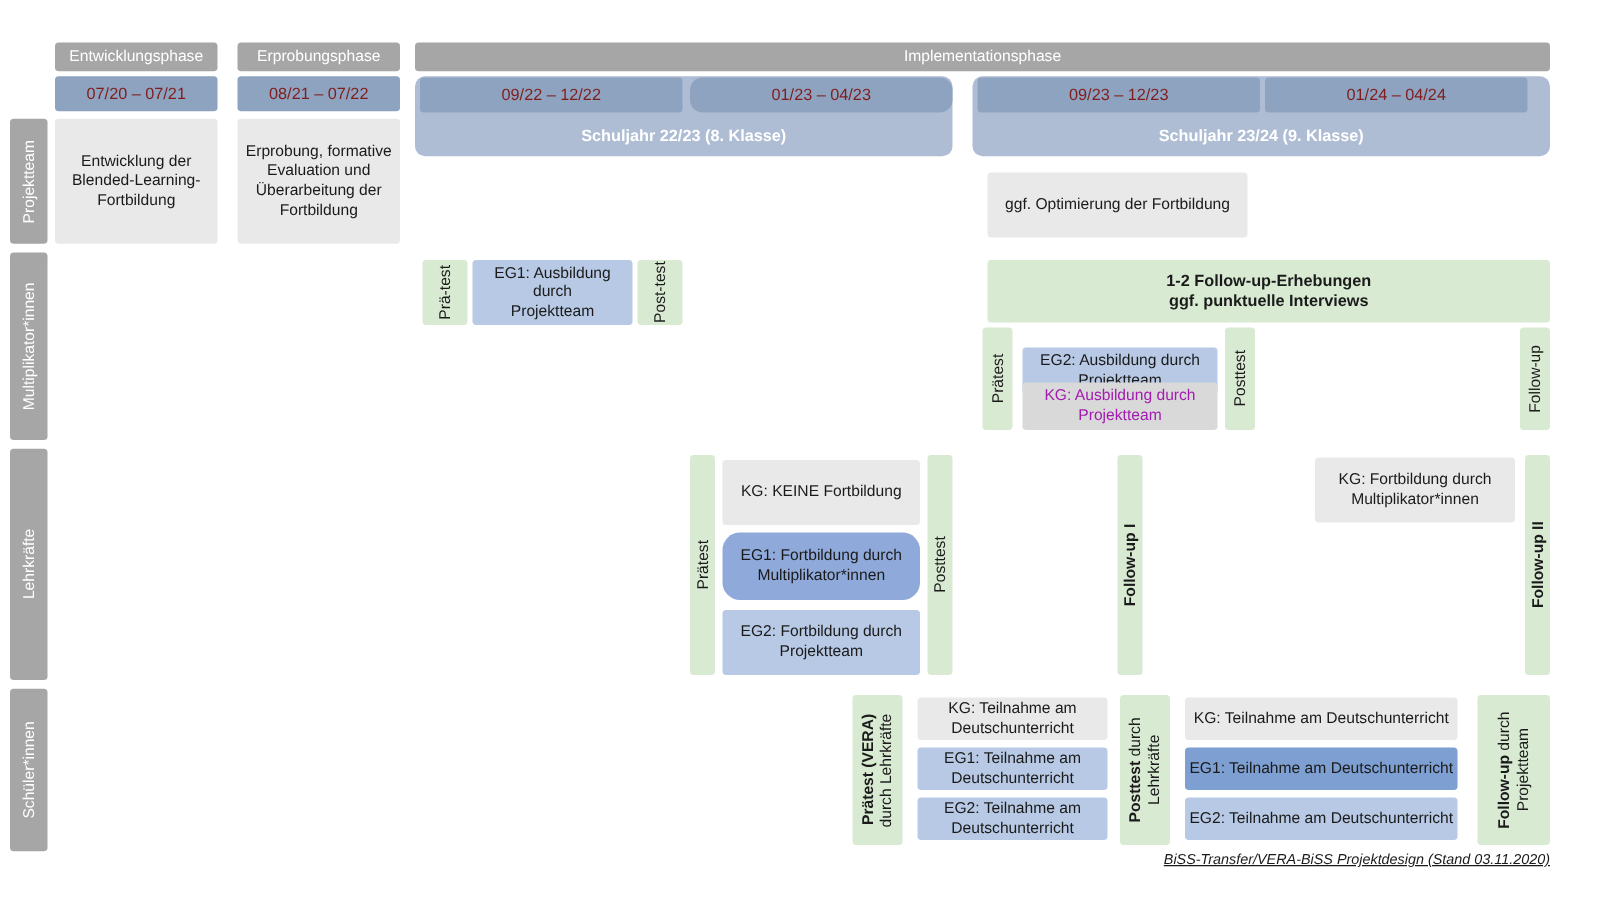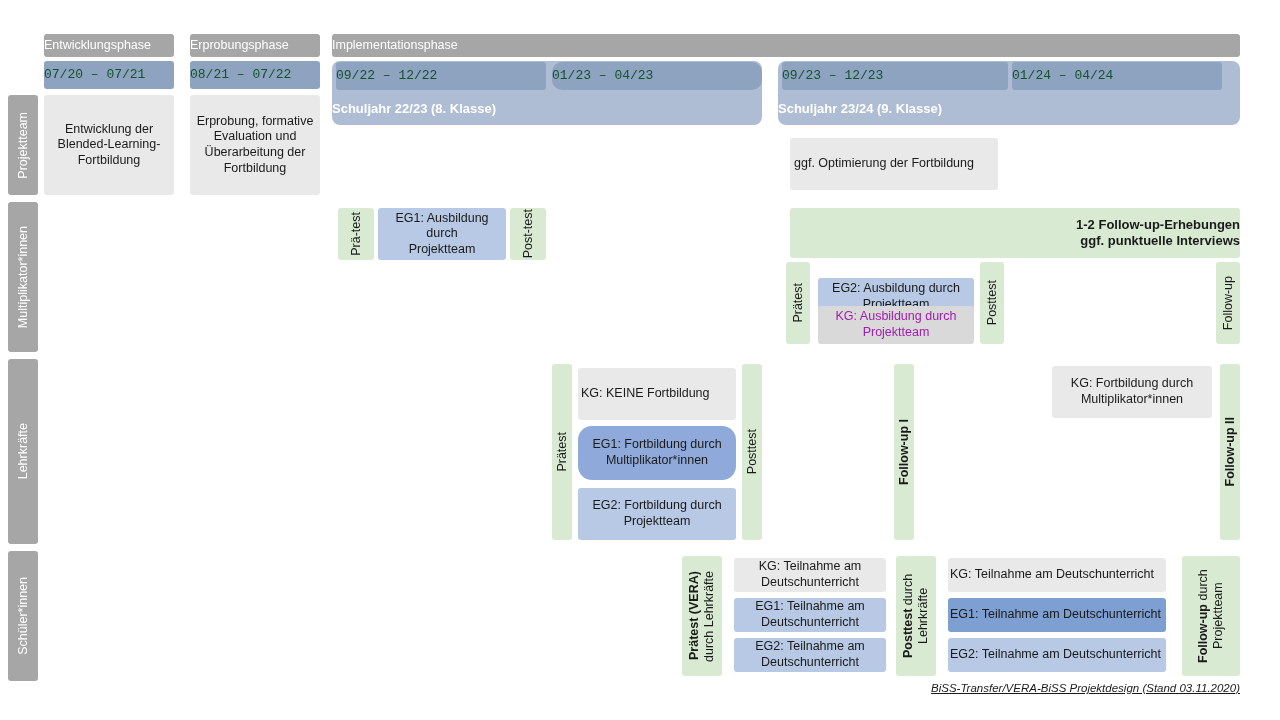--- a/index.html
+++ b/index.html
@@ -7,28 +7,28 @@
     width:1280px;height:720px;
     background:#ffffff;
     font-family:"Liberation Sans", sans-serif;
     font-size:12.5px;
     color:#1a1a1a;
     position:relative;
     overflow:hidden;
   }
   .abs{position:absolute;box-sizing:border-box;}
   .cell{
-    display:flex;align-items:center;
+    display:flex;align-items:center;justify-content:center;
     text-align:center;line-height:1.25;
     border-radius:3px;
   }
   
   .phase-head{background:#a6a6a6;color:#ffffff;font-size:12.5px;}
   
-  .period{background:#8ea3c0;color:#14532d;font-size:13px;font-family:Liberation Mono, monospace;}
+  .period{background:#8ea3c0;color:#7f1d1d;font-size:13px;}
   
   .schoolyear-box{background:#aebdd4;border-radius:8px;}
   .schoolyear-label{color:#ffffff;font-weight:bold;font-size:13px;}
   
   .rowlabel{
     background:#a6a6a6;color:#ffffff;border-radius:3px;
     display:flex;align-items:center;justify-content:center;
   }
   .rowlabel span{
     writing-mode:vertical-rl;transform:rotate(180deg);
@@ -123,21 +123,21 @@
 <div class="abs cell green vert" style="left:338px;top:208px;width:36px;height:52px;">
   <span>Prä-test</span>
 </div>
 <div class="abs cell blue-mid" style="left:378px;top:208px;width:128px;height:52px;padding:16px;">
   <span>EG1: Ausbildung durch Projektteam</span>
 </div>
 <div class="abs cell green vert" style="left:510px;top:208px;width:36px;height:52px;">
   <span>Post-test</span>
 </div>
 
-<div class="abs cell green-wide stack2" style="left:790px;top:208px;width:450px;height:50px;align-items:flex-end;">
+<div class="abs cell green-wide stack2" style="left:790px;top:208px;width:450px;height:50px;">
   <span>1-2 Follow-up-Erhebungen</span>
   <span>ggf. punktuelle Interviews</span>
 </div>
 
 <div class="abs cell green vert" style="left:786px;top:262px;width:24px;height:82px;">
   <span>Prätest</span>
 </div>
 <div class="abs cell blue-mid" style="left:818px;top:262px;width:156px;height:38px;padding:3px;margin-top:16px;">
   <span>EG2: Ausbildung durch Projektteam</span>
 </div>

